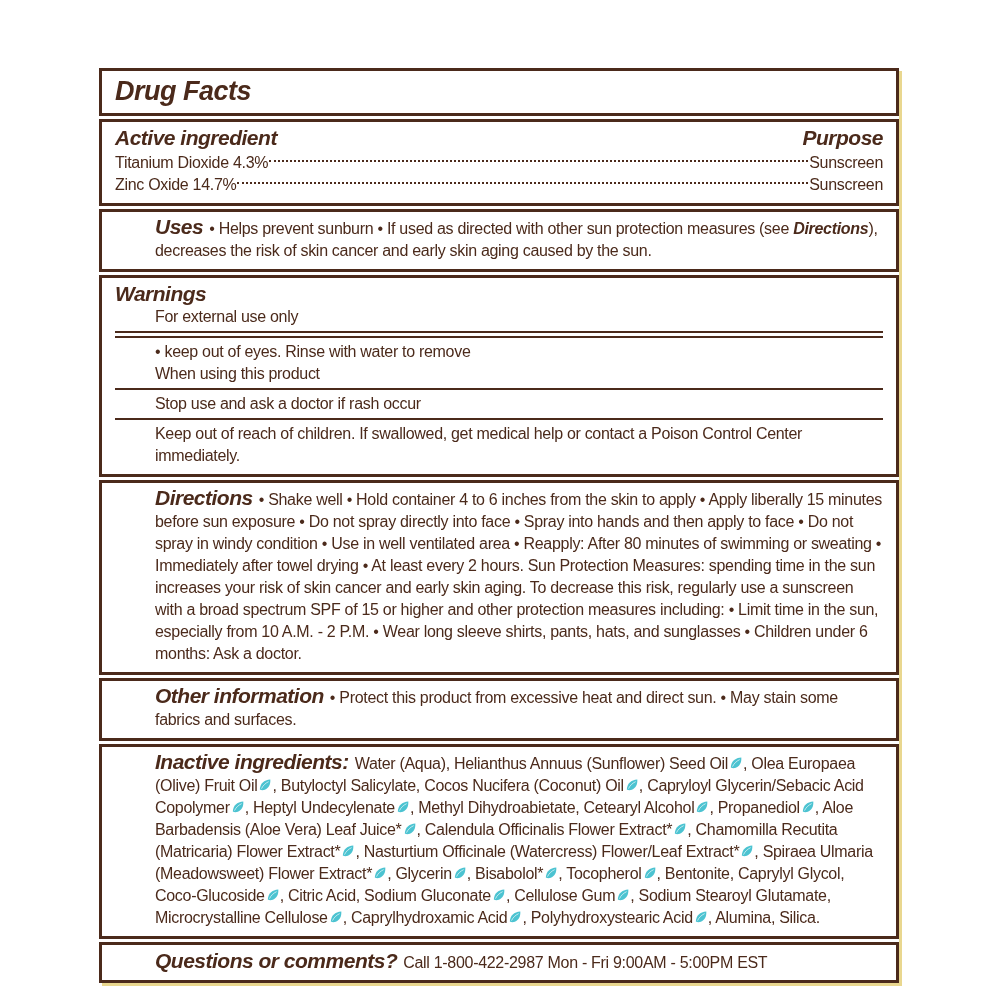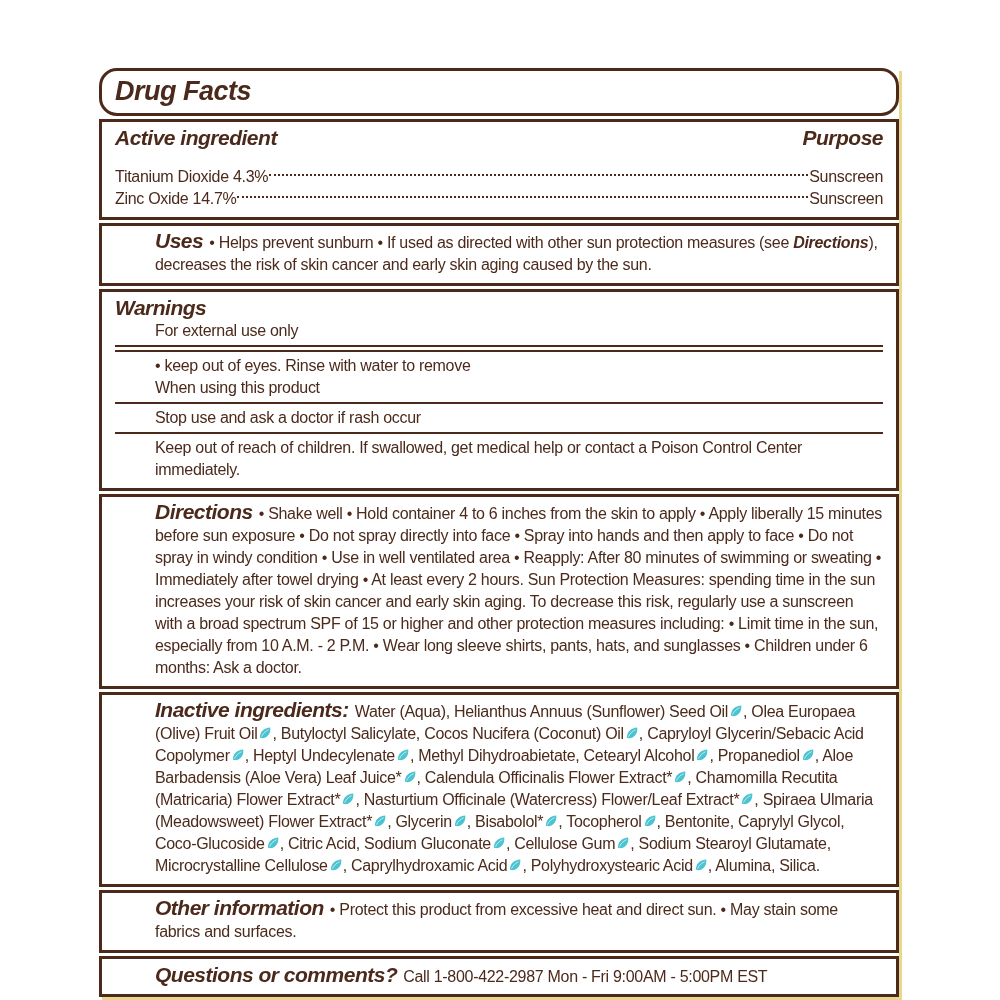--- a/index.html
+++ b/index.html
@@ -48,40 +48,40 @@
   }
   .b{font-weight:normal;}
   .bi{font-weight:bold;font-style:italic;}
   .rule{
     border-top:2px solid var(--brown);
     margin:3px 0 3px 0;
   }
   
   .ai-head{
     display:flex;justify-content:space-between;
-    margin-bottom:16px;
+    margin-bottom:2px;
   }
   .ai-row{
     display:flex;align-items:center;
     font-size:16px;line-height:22px;letter-spacing:-0.3px;
   }
   .dots{
     flex:1;
     border-bottom:2px dotted var(--brown);
     margin:0 1px 4px 1px;
   }
   
   .leaf{
     display:inline-block;
     width:14px;height:14px;
     vertical-align:-1px;
     margin-left:1px;
   }
   .qbox{padding-top:5px;padding-bottom:6px;}
-  .drug-facts-box{padding-bottom:6px;border-radius:18px;}
+  .drug-facts-box{padding-bottom:6px;}
 </style>
 </head>
 <body>
 
 <div class="label-wrap">
 
   <div class="box drug-facts-box">
     <div class="title">Drug Facts</div>
   </div>
 
@@ -117,20 +117,24 @@
     <p class="para"><span class="b">Stop use and ask a doctor if</span><span> rash occur</span></p>
     <div class="rule"></div>
     <p class="para"><span class="b">Keep out of reach of children.</span><span> If swallowed, get medical help or contact a Poison Control Center immediately.</span></p>
   </div>
 
   <div class="box">
     <p class="para"><span class="h2 inline">Directions</span><span>• Shake well • Hold container 4 to 6 inches from the skin to apply • Apply liberally 15 minutes before sun exposure • Do not spray directly into face • Spray into hands and then apply to face • Do not spray in windy condition • Use in well ventilated area • Reapply: After 80 minutes of swimming or sweating • Immediately after towel drying • At least every 2 hours. </span><span class="b">Sun Protection Measures:</span><span> spending time in the sun increases your risk of skin cancer and early skin aging. To decrease this risk, regularly use a sunscreen with a broad spectrum SPF of 15 or higher and other protection measures including: • Limit time in the sun, especially from 10 A.M. - 2 P.M. • Wear long sleeve shirts, pants, hats, and sunglasses • Children under 6 months: Ask a doctor.</span></p>
   </div>
 
   <div class="box">
+    <p class="para"><span class="h2 inline">Other information</span><span>• Protect this product from excessive heat and direct sun. • May stain some fabrics and surfaces.</span></p>
+  </div>
+
+  <div class="box">
     <p class="para"><span class="h2 inline">Inactive ingredients:</span><span><span>Water (Aqua)</span>, <span>Helianthus Annuus (Sunflower) Seed Oil</span><svg class="leaf" viewBox="0 0 20 20">
             <path d="M17.6 2.2 C 8.5 2.8, 3.0 7.8, 2.6 16.6 C 4.6 17.5, 7.4 17.6, 9.8 16.7 C 15.6 14.5, 18.0 9.0, 17.6 2.2 Z" fill="#4cc3d1"></path>
             <path d="M15.2 5.2 C 10.5 7.4, 7.0 10.8, 5.0 15.2" fill="none" stroke="#ffffff" stroke-width="1.1" opacity="0.85"></path>
           </svg>, <span>Olea Europaea (Olive) Fruit Oil</span><svg class="leaf" viewBox="0 0 20 20">
             <path d="M17.6 2.2 C 8.5 2.8, 3.0 7.8, 2.6 16.6 C 4.6 17.5, 7.4 17.6, 9.8 16.7 C 15.6 14.5, 18.0 9.0, 17.6 2.2 Z" fill="#4cc3d1"></path>
             <path d="M15.2 5.2 C 10.5 7.4, 7.0 10.8, 5.0 15.2" fill="none" stroke="#ffffff" stroke-width="1.1" opacity="0.85"></path>
           </svg>, <span>Butyloctyl Salicylate</span>, <span>Cocos Nucifera (Coconut) Oil</span><svg class="leaf" viewBox="0 0 20 20">
             <path d="M17.6 2.2 C 8.5 2.8, 3.0 7.8, 2.6 16.6 C 4.6 17.5, 7.4 17.6, 9.8 16.7 C 15.6 14.5, 18.0 9.0, 17.6 2.2 Z" fill="#4cc3d1"></path>
             <path d="M15.2 5.2 C 10.5 7.4, 7.0 10.8, 5.0 15.2" fill="none" stroke="#ffffff" stroke-width="1.1" opacity="0.85"></path>
           </svg>, <span>Capryloyl Glycerin/Sebacic Acid Copolymer</span><svg class="leaf" viewBox="0 0 20 20">
@@ -181,23 +185,19 @@
           </svg>, <span>Sodium Stearoyl Glutamate</span>, <span>Microcrystalline Cellulose</span><svg class="leaf" viewBox="0 0 20 20">
             <path d="M17.6 2.2 C 8.5 2.8, 3.0 7.8, 2.6 16.6 C 4.6 17.5, 7.4 17.6, 9.8 16.7 C 15.6 14.5, 18.0 9.0, 17.6 2.2 Z" fill="#4cc3d1"></path>
             <path d="M15.2 5.2 C 10.5 7.4, 7.0 10.8, 5.0 15.2" fill="none" stroke="#ffffff" stroke-width="1.1" opacity="0.85"></path>
           </svg>, <span>Caprylhydroxamic Acid</span><svg class="leaf" viewBox="0 0 20 20">
             <path d="M17.6 2.2 C 8.5 2.8, 3.0 7.8, 2.6 16.6 C 4.6 17.5, 7.4 17.6, 9.8 16.7 C 15.6 14.5, 18.0 9.0, 17.6 2.2 Z" fill="#4cc3d1"></path>
             <path d="M15.2 5.2 C 10.5 7.4, 7.0 10.8, 5.0 15.2" fill="none" stroke="#ffffff" stroke-width="1.1" opacity="0.85"></path>
           </svg>, <span>Polyhydroxystearic Acid</span><svg class="leaf" viewBox="0 0 20 20">
             <path d="M17.6 2.2 C 8.5 2.8, 3.0 7.8, 2.6 16.6 C 4.6 17.5, 7.4 17.6, 9.8 16.7 C 15.6 14.5, 18.0 9.0, 17.6 2.2 Z" fill="#4cc3d1"></path>
             <path d="M15.2 5.2 C 10.5 7.4, 7.0 10.8, 5.0 15.2" fill="none" stroke="#ffffff" stroke-width="1.1" opacity="0.85"></path>
           </svg>, <span>Alumina</span>, <span>Silica</span>.</span></p>
-  </div>
-
-  <div class="box">
-    <p class="para"><span class="h2 inline">Other information</span><span>• Protect this product from excessive heat and direct sun. • May stain some fabrics and surfaces.</span></p>
   </div>
 
   <div class="box qbox">
     <p class="para"><span class="h2 inline">Questions or comments?</span><span>Call 1-800-422-2987 Mon - Fri 9:00AM - 5:00PM EST</span></p>
   </div>
 
 </div>
 
 </body></html>

